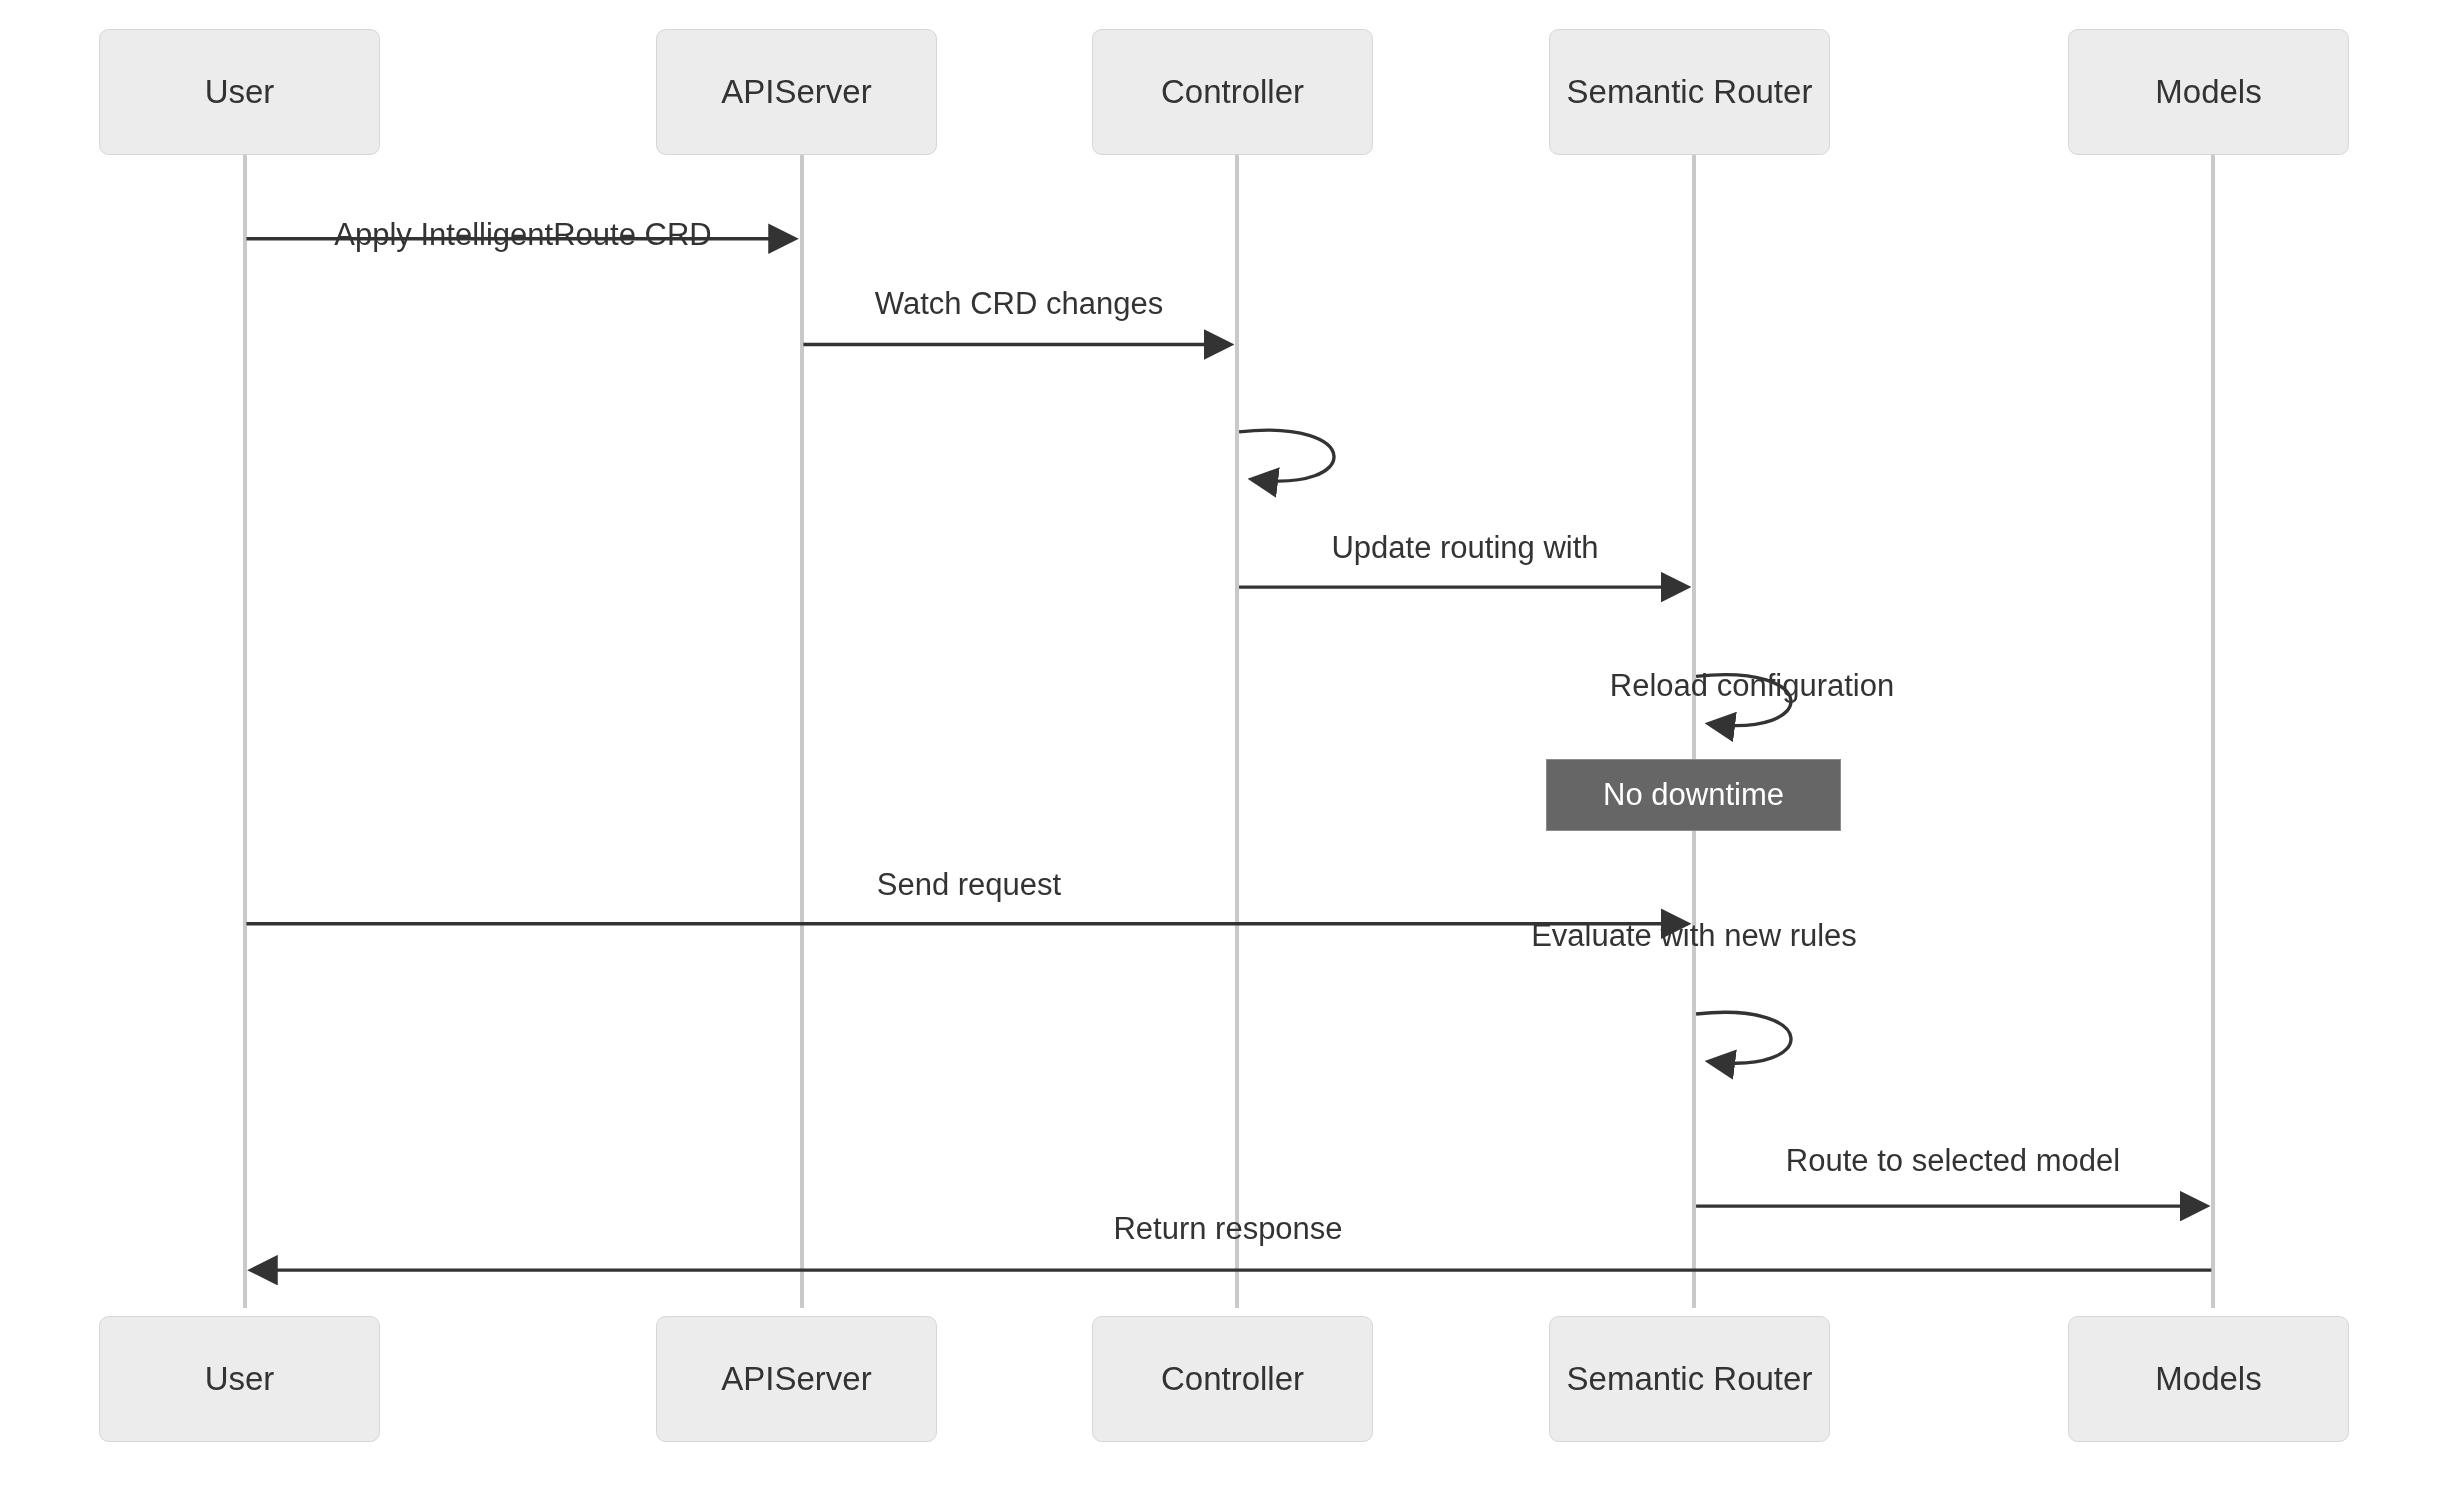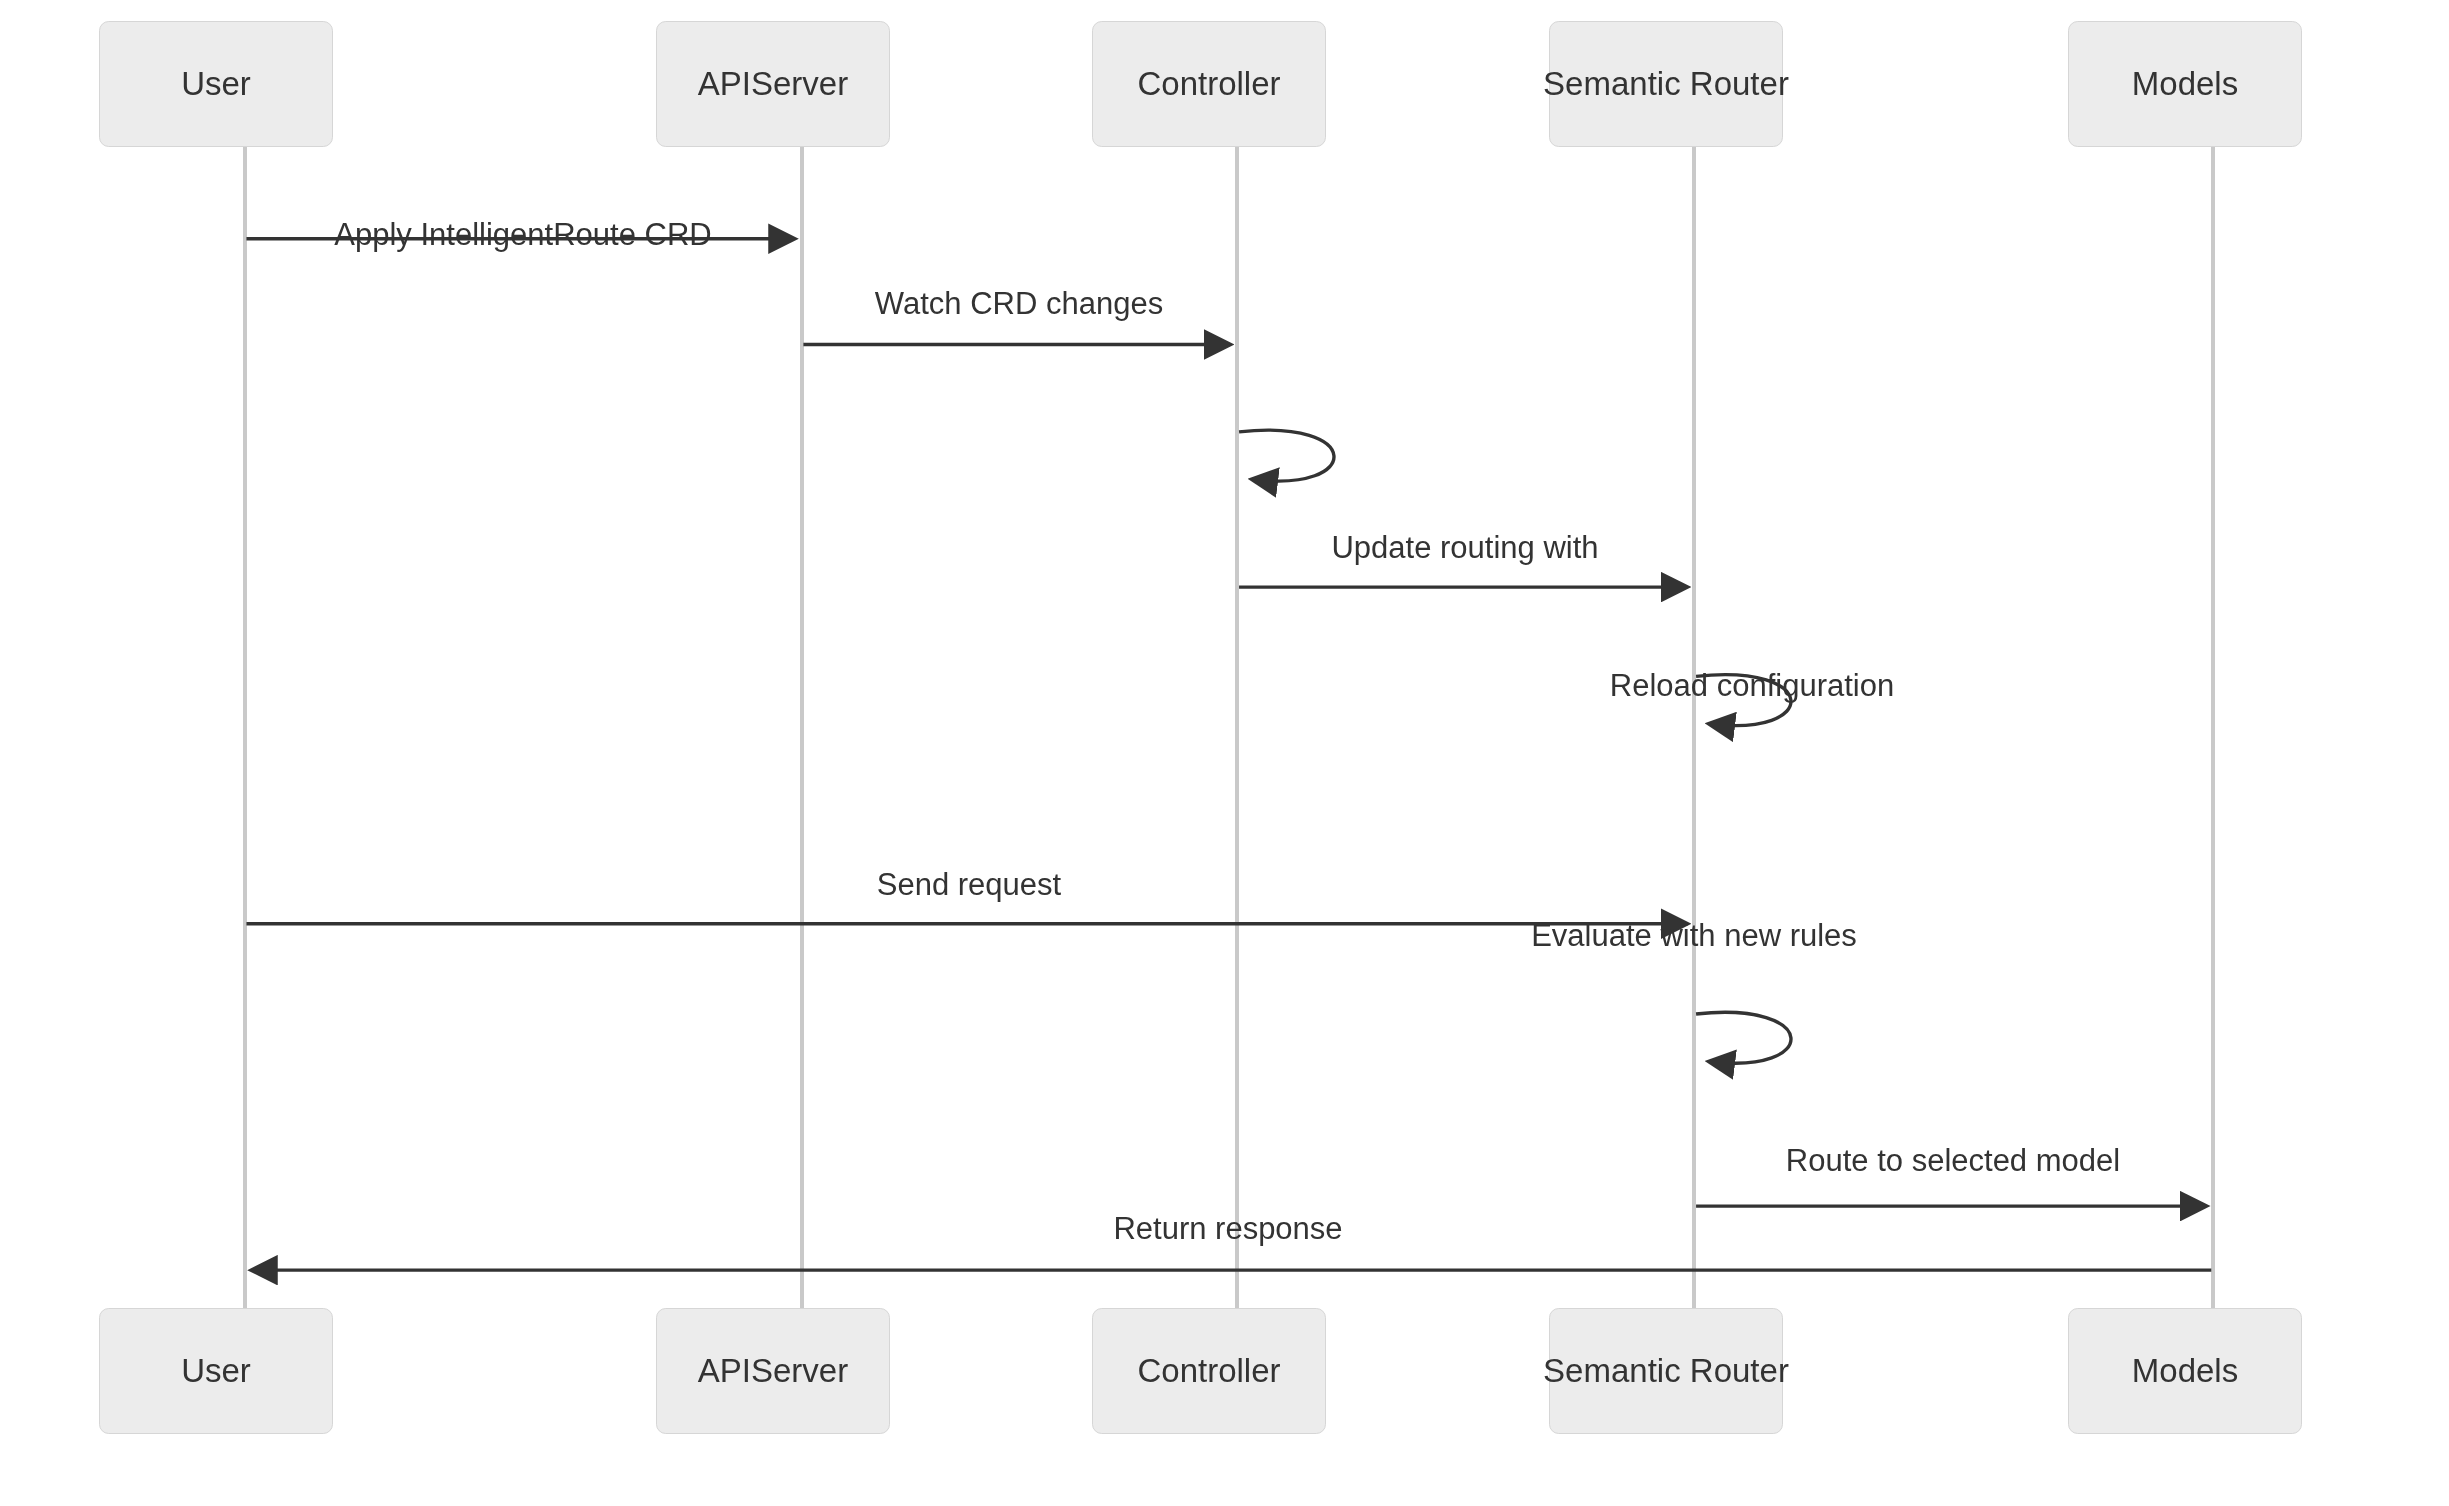--- a/index.html
+++ b/index.html
@@ -6,32 +6,33 @@
   .canvas {
     position: relative;
     width: 2449px;
     height: 1506px;
     background: #ffffff;
     font-family: "Liberation Sans", sans-serif;
     overflow: hidden;
   }
   .actor {
     position: absolute;
-    width: 234px;
+    width: 281px;
     height: 126px;
     background: #ececec;
     border: 1.9px solid #d6d6d6;
     border-radius: 9.7px;
     display: flex;
     align-items: center;
     justify-content: center;
     font-size: 33px;
     color: #333333;
     box-sizing: border-box;
     white-space: nowrap;
+    margin-top: 8px;
   }
   .lifeline {
     position: absolute;
     top: 147px;
     height: 1161px;
     width: 3.9px;
     background: #c9c9c9;
   }
   .msg-label {
     position: absolute;
@@ -125,15 +126,18 @@
 
   <div class="msg-label" style="left:523px;  top:200px;margin-top:35px;">Apply IntelligentRoute CRD</div>
   <div class="msg-label" style="left:1019px; top:304px;">Watch CRD changes</div>
   <div class="msg-label" style="left:1465px; top:548px;">Update routing with</div>
   <div class="msg-label" style="left:1752px; top:644px;margin-top:42px;">Reload configuration</div>
   <div class="msg-label" style="left:969px;  top:885px;">Send request</div>
   <div class="msg-label" style="left:1694px; top:936px;">Evaluate with new rules</div>
   <div class="msg-label" style="left:1953px; top:1161px;">Route to selected model</div>
   <div class="msg-label" style="left:1228px; top:1229px;">Return response</div>
 
+  <div class="note">
+    <span>No downtime</span>
+  </div>
 
 </div>
 
 
 </body></html>

